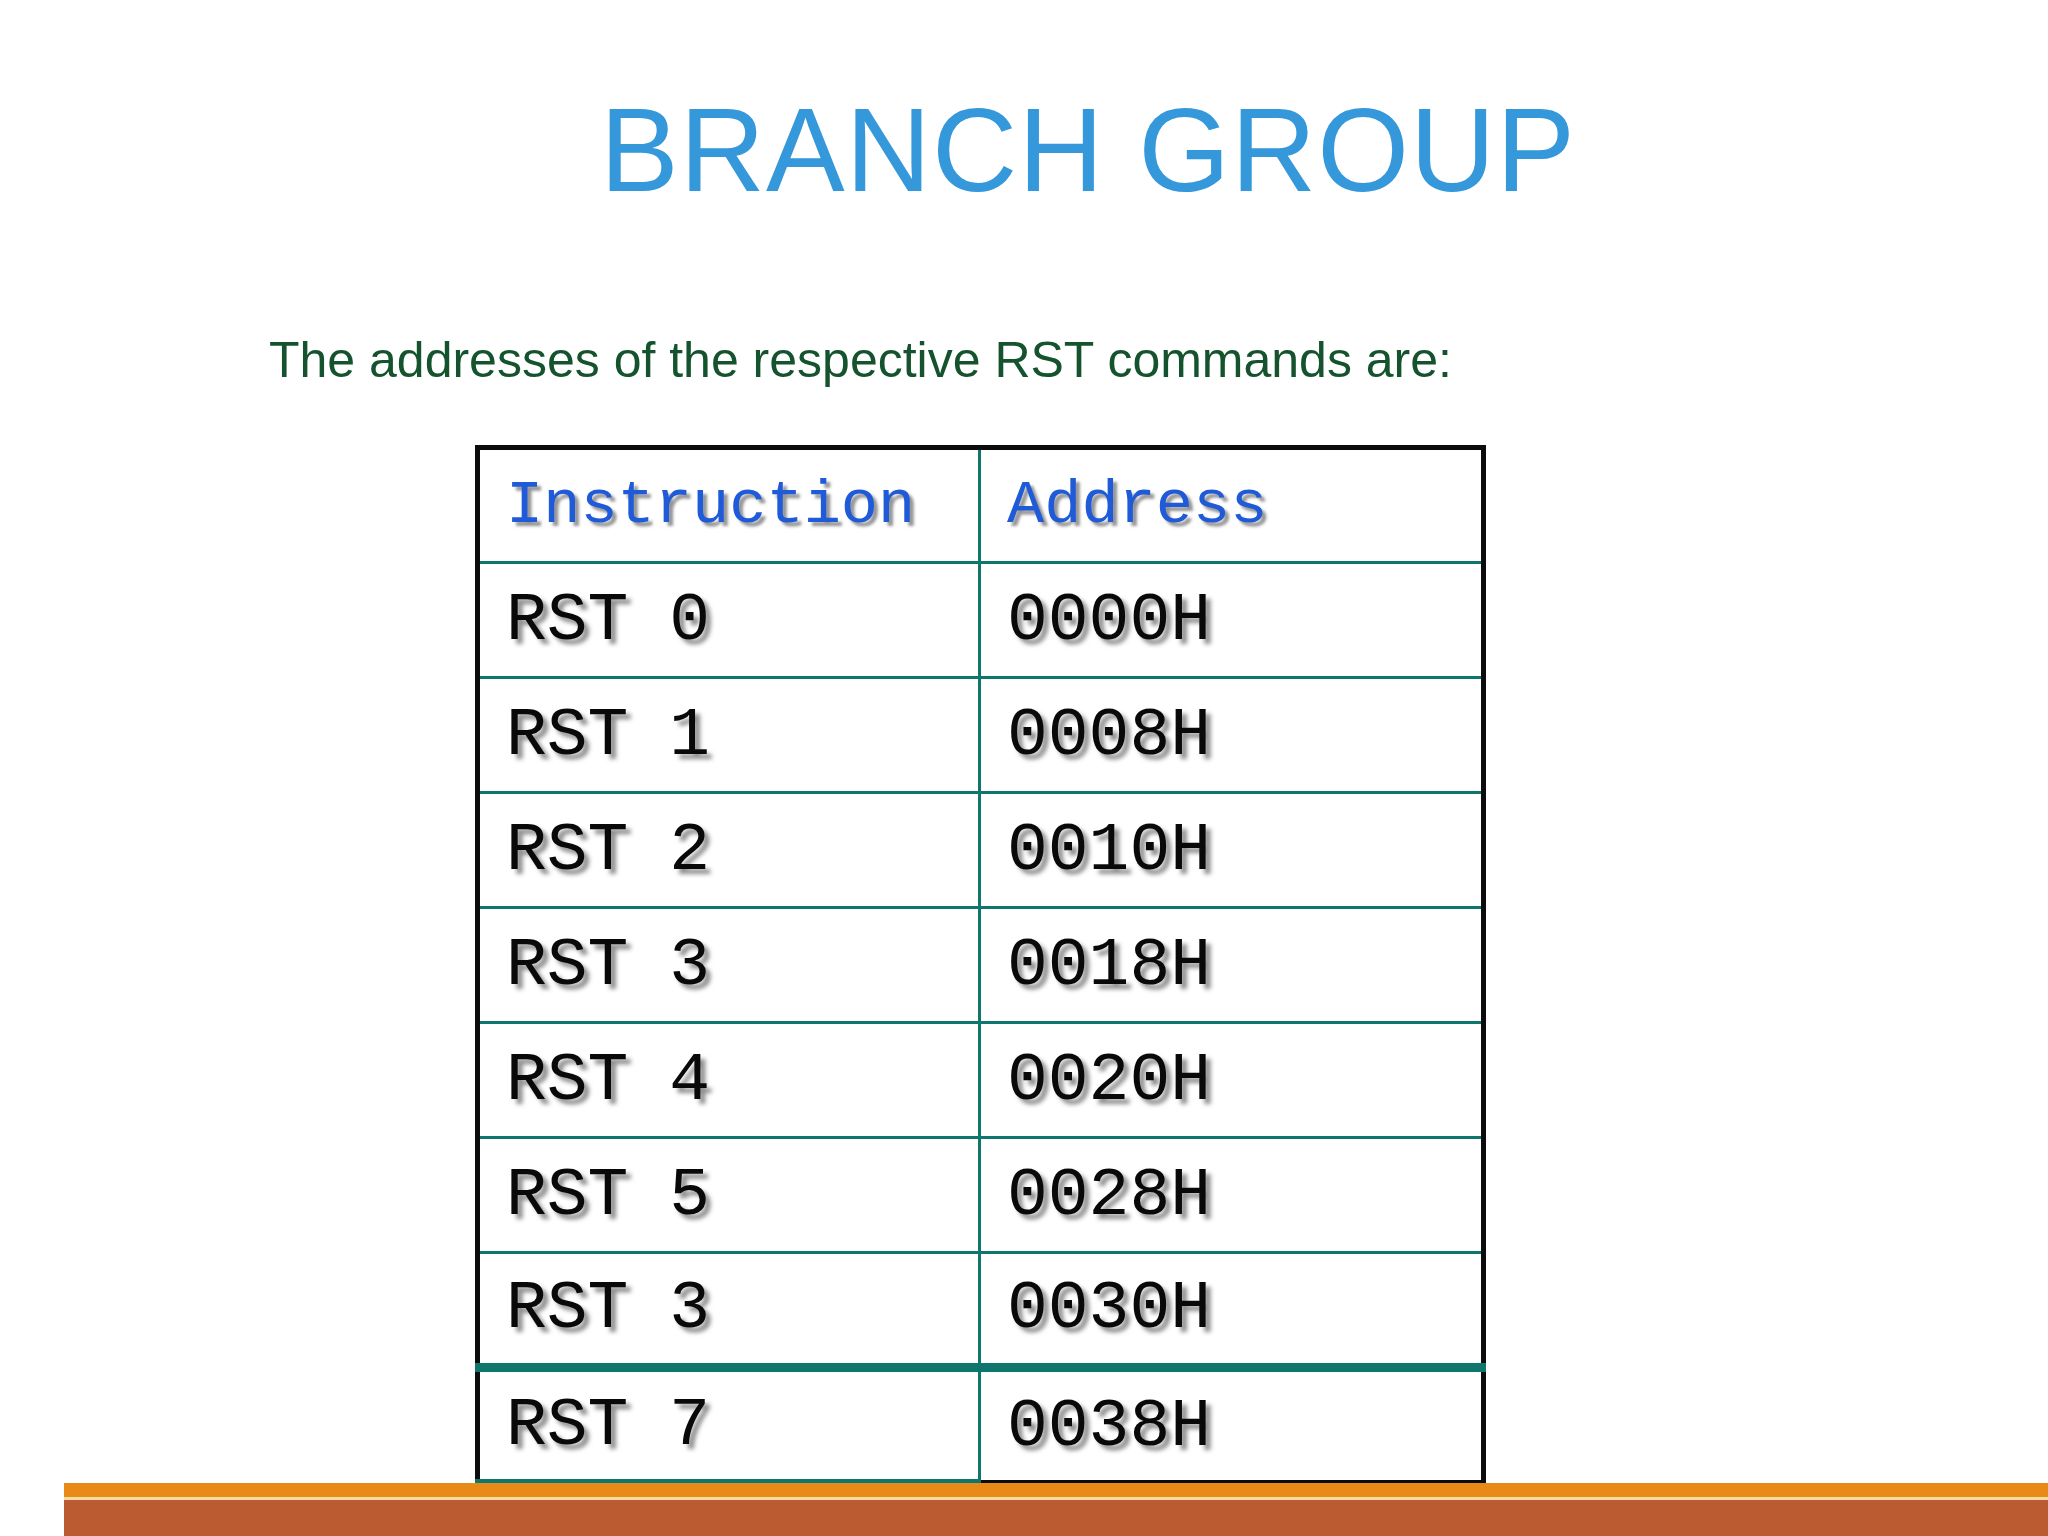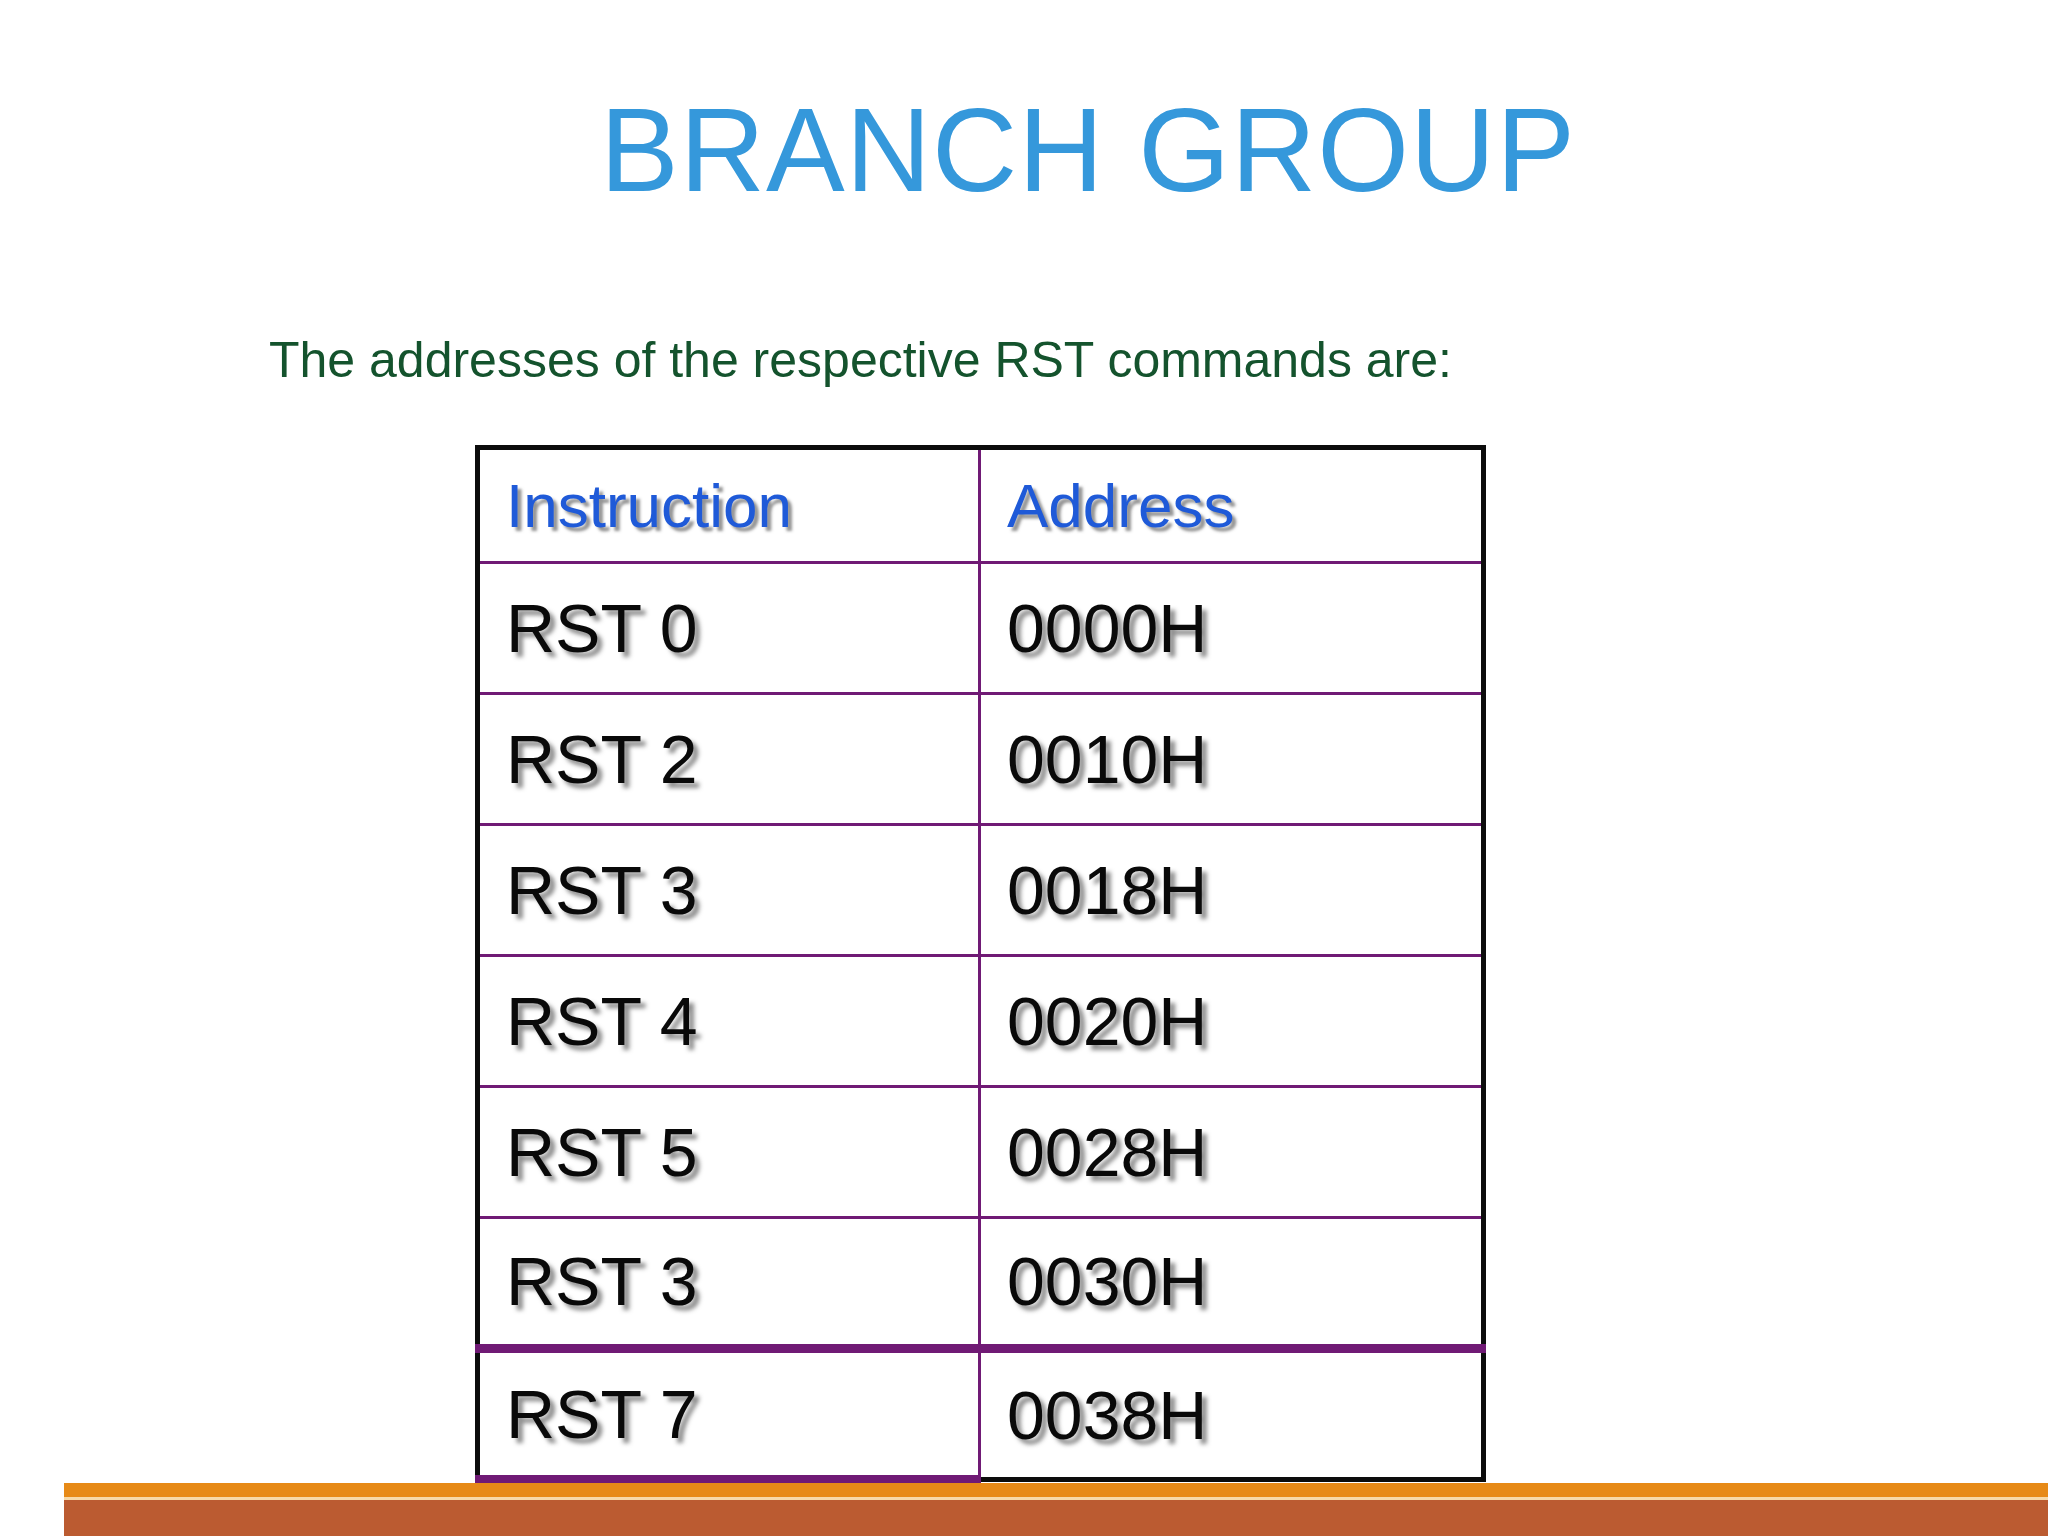--- a/index.html
+++ b/index.html
@@ -53,26 +53,26 @@
     height:1038px;
     border-collapse:collapse;
     table-layout:fixed;
     background:#FFFFFF;
     border:5px solid #0C0C0C;
   }
   table.rst-table col.col-instr { width:502px; }
   table.rst-table col.col-addr  { width:504px; }
 
   table.rst-table td, table.rst-table th {
-    border:3px solid #701a75;
+    border:3px solid #0f766e;
     padding:0 0 0 26px;
     text-align:left;
     vertical-align:middle;
     height:115px;
-    font-family:Liberation Sans, sans-serif;
+    font-family:Liberation Mono, monospace;
     font-weight:400;
     white-space:nowrap;
     overflow:hidden;
   }
 
   .hdr-cell {
     color:#1F5AD8;
     font-size:62px;
     text-shadow:4px 4px 3px rgba(60,60,60,0.55);
     height:118px;
@@ -127,20 +127,24 @@
           <th class="hdr-cell cell-instr">Instruction</th>
           <th class="hdr-cell cell-addr">Address</th>
         </tr>
       </thead>
       <tbody>
         <tr>
           <td class="data-cell cell-instr">RST 0</td>
           <td class="data-cell cell-addr">0000H</td>
         </tr>
         <tr>
+          <td class="data-cell cell-instr">RST 1</td>
+          <td class="data-cell cell-addr">0008H</td>
+        </tr>
+        <tr>
           <td class="data-cell cell-instr">RST 2</td>
           <td class="data-cell cell-addr">0010H</td>
         </tr>
         <tr>
           <td class="data-cell cell-instr">RST 3</td>
           <td class="data-cell cell-addr">0018H</td>
         </tr>
         <tr>
           <td class="data-cell cell-instr">RST 4</td>
           <td class="data-cell cell-addr">0020H</td>

